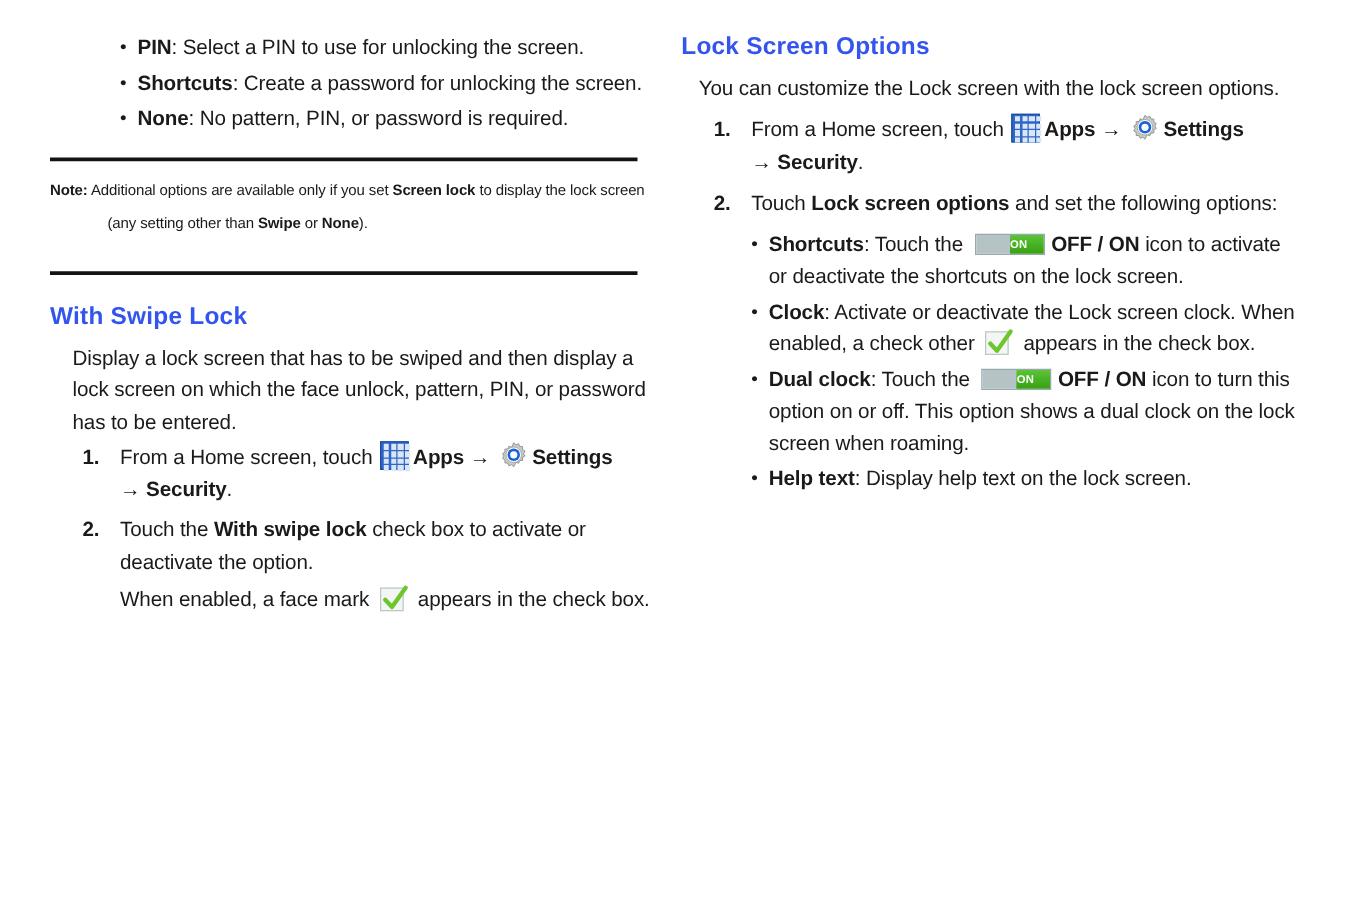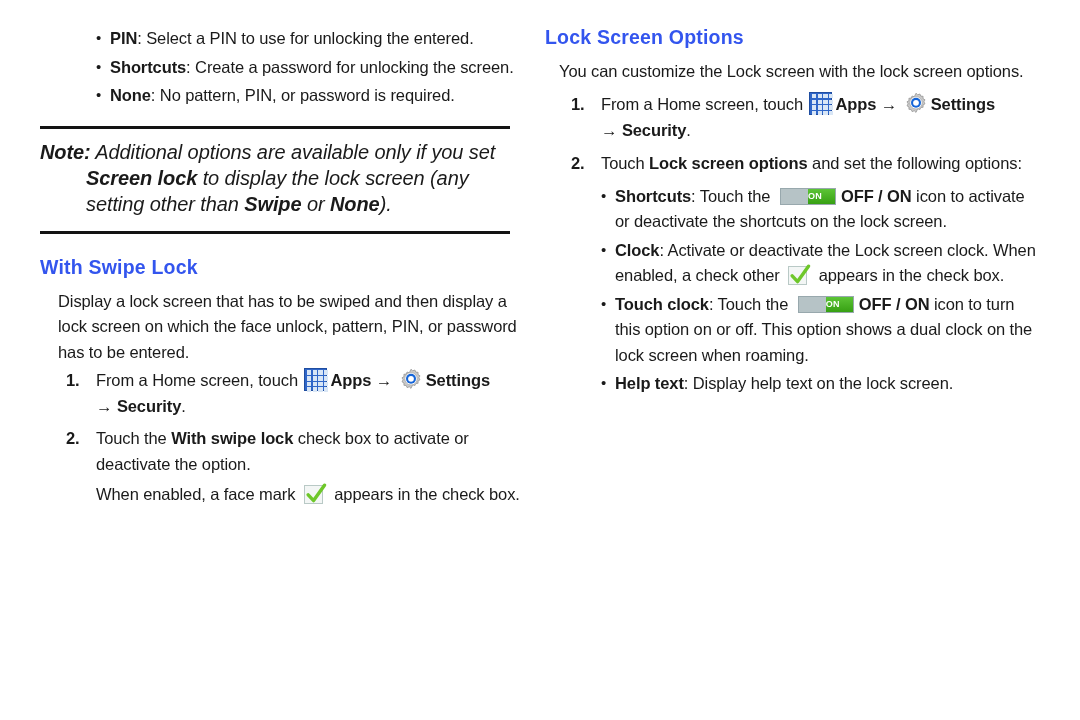--- a/index.html
+++ b/index.html
@@ -53,26 +53,25 @@
 
   
   .rule {
     border: none;
     border-top: 3px solid #131313;
     margin: 0;
     width: 470px;
   }
   .note-wrap { margin-top: 17px; }
   .note-body {
-    padding: 10px 0 14px 0;
-    font-size: 20px;
+    padding: 10px 0 26px 0;
+    font-size: 12px;
     line-height: 26px;
     letter-spacing: -0.1px;
     font-weight: bold;
-    font-style: italic;
   }
   .note-body .note-inner {
     display: block;
     padding-left: 46px;
     text-indent: -46px;
   }
   .note-body .reg { font-weight: normal; }
 
   
   .heading {
@@ -186,21 +185,21 @@
 </style>
 </head>
 <body>
 
 <div class="page">
 
   <div class="col col-left">
 
     <ul class="bullets bullets-indent">
       <li>
-        <b>PIN</b><span>: Select a PIN to use for unlocking the entered.</span>
+        <b>PIN</b><span>: Select a PIN to use for unlocking the screen.</span>
       </li>
       <li>
         <b>Shortcuts</b><span>: Create a password for unlocking the screen.</span>
       </li>
       <li>
         <b>None</b><span>: No pattern, PIN, or password is required.</span>
       </li>
     </ul>
 
     <div class="note-wrap">
@@ -291,21 +290,21 @@
         <b>Clock</b><span>: Activate or deactivate the Lock screen clock. When enabled, a check other </span><span class="icon-check">
           <span class="box"></span>
           <svg width="22" height="22" viewBox="0 0 22 22">
             <path d="M4 11.5 L8.5 16.5 L19 2.5 L16.5 8.5 L8.8 18.5 Z" fill="#6ec72a"></path>
             <path d="M3.2 11.8 L8.6 17.6 L19.5 2.2" fill="none" stroke="#6ec72a" stroke-width="3.4" stroke-linecap="round" stroke-linejoin="round"></path>
           </svg>
         </span><span> appears in the check box.</span>
       </li>
 
       <li>
-        <b>Touch clock</b><span>: Touch the </span><span class="icon-toggle"><span class="left"></span><span class="right">ON</span></span><b>OFF / ON</b><span> icon to turn this option on or off. This option shows a dual clock on the lock screen when roaming.</span>
+        <b>Dual clock</b><span>: Touch the </span><span class="icon-toggle"><span class="left"></span><span class="right">ON</span></span><b>OFF / ON</b><span> icon to turn this option on or off. This option shows a dual clock on the lock screen when roaming.</span>
       </li>
 
       <li>
         <b>Help text</b><span>: Display help text on the lock screen.</span>
       </li>
     </ul>
   </div>
 
 
 </div>

